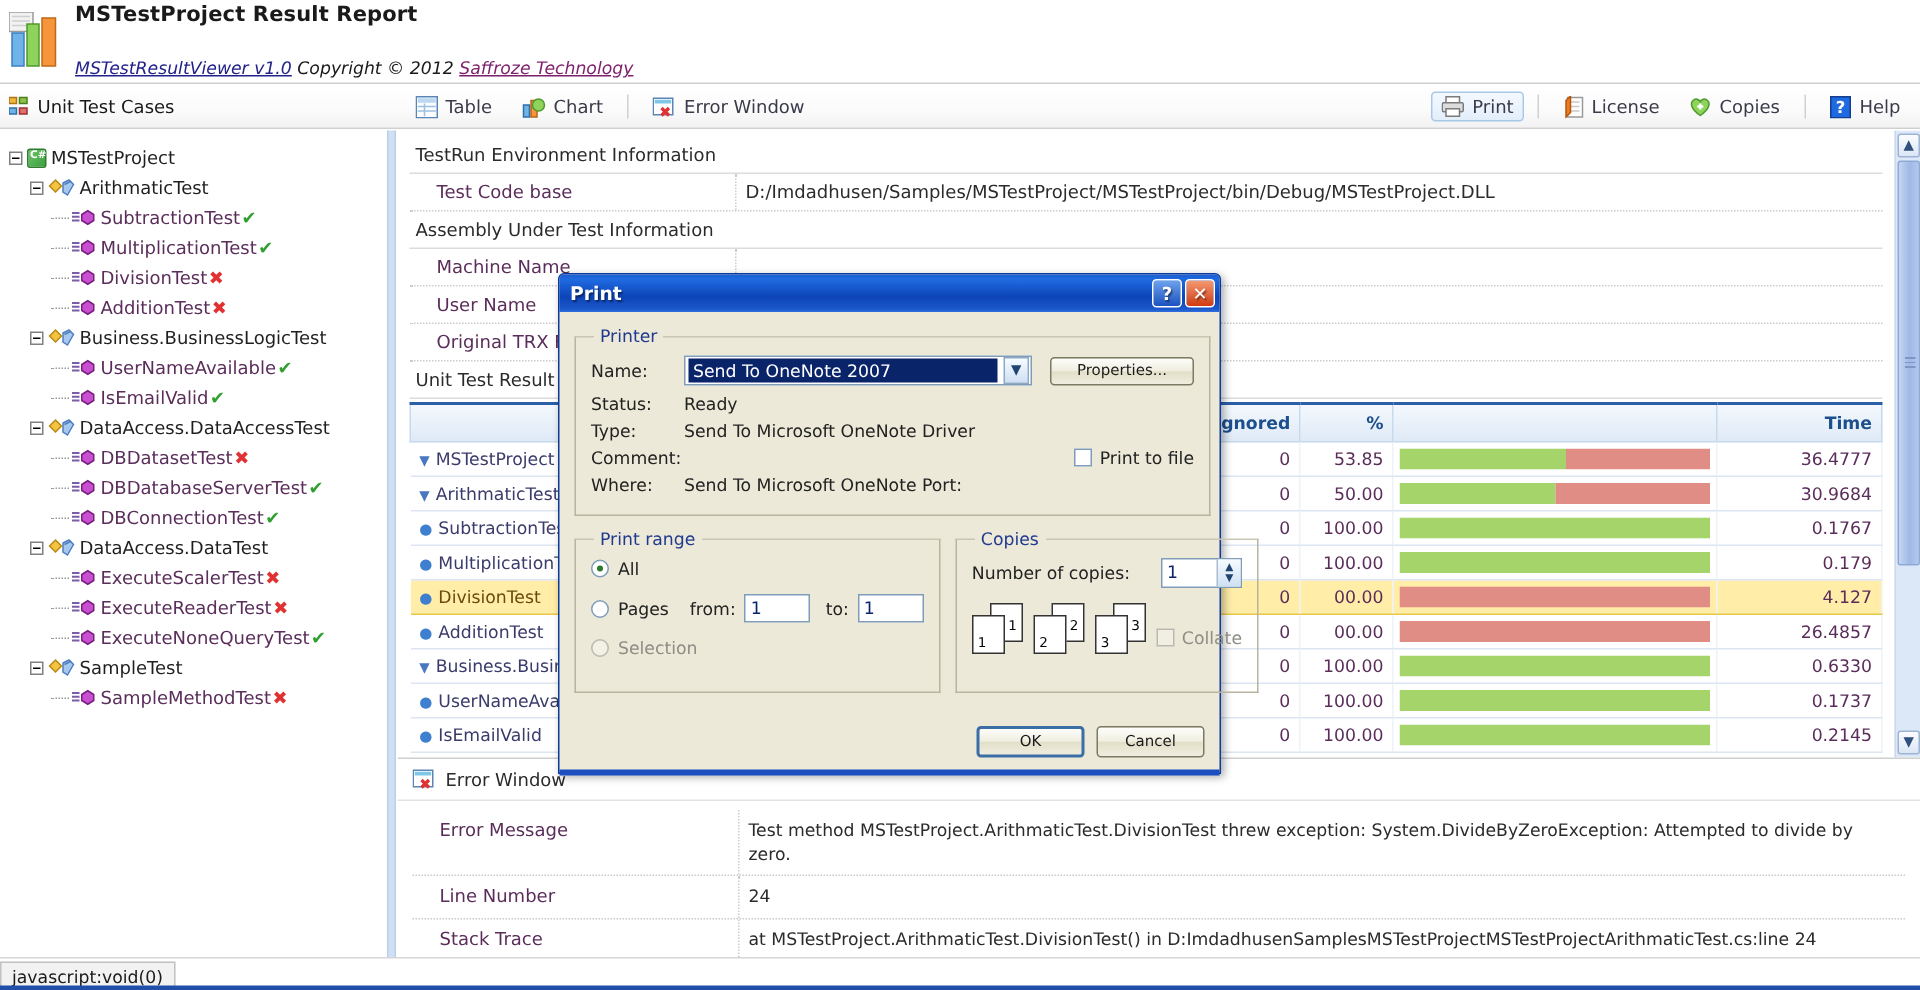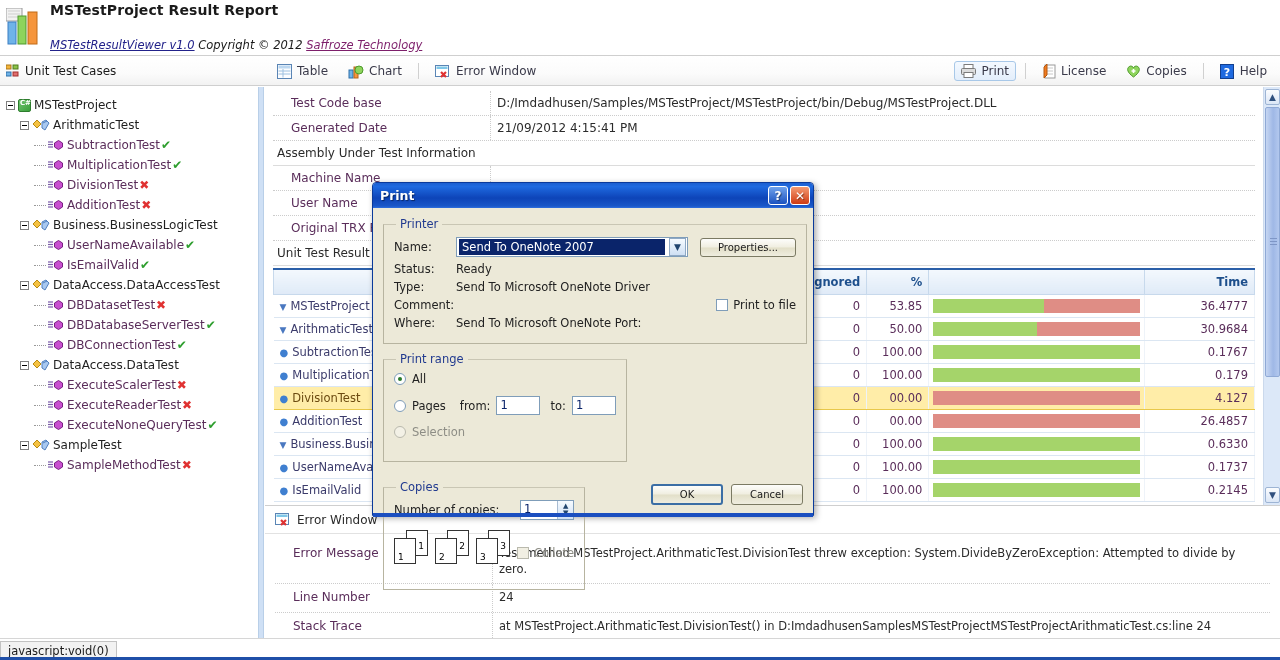--- a/index.html
+++ b/index.html
@@ -664,28 +664,25 @@
           <span class="bad">✖</span>
         </div>
       </div>
   </div>
   <div class="splitter"></div>
 
   <div class="main">
 
     <div class="content">
 
+      <div class="sect-title">TestRun Environment Information</div>
       <div id="env-rows">
           <div class="inforow">
             <div class="k">Test Code base</div>
             <div class="v">D:/Imdadhusen/Samples/MSTestProject/MSTestProject/bin/Debug/MSTestProject.DLL</div>
-          </div>
-          <div class="inforow">
-            <div class="k">Generated Date</div>
-            <div class="v">21/09/2012 4:15:41 PM</div>
           </div>
         </div>
 
       <div class="sect-title">Assembly Under Test Information</div>
       <div id="asm-rows">
           <div class="inforow">
             <div class="k">Machine Name</div>
             <div class="v"></div>
           </div>
           <div class="inforow">
@@ -891,21 +888,21 @@
             <span class="chk"></span>
             <span>Print to file</span>
           </span>
         </div>
         <div class="kv">
           <span class="k">Where:</span>
           <span class="v">Send To Microsoft OneNote Port:</span>
         </div>
       </fieldset>
 
-      <div style="display:flex; gap:10px;flex-direction:column;">
+      <div style="display:flex; gap:10px;">
 
         <fieldset class="grp" style="width:216px; height:110px;">
           <legend>Print range</legend>
           <div class="radwrap">
             <span class="radio on"></span>
             <span>All</span>
           </div>
           <div class="radwrap" style="gap:6px">
             <span class="radio"></span>
             <span>Pages</span>

